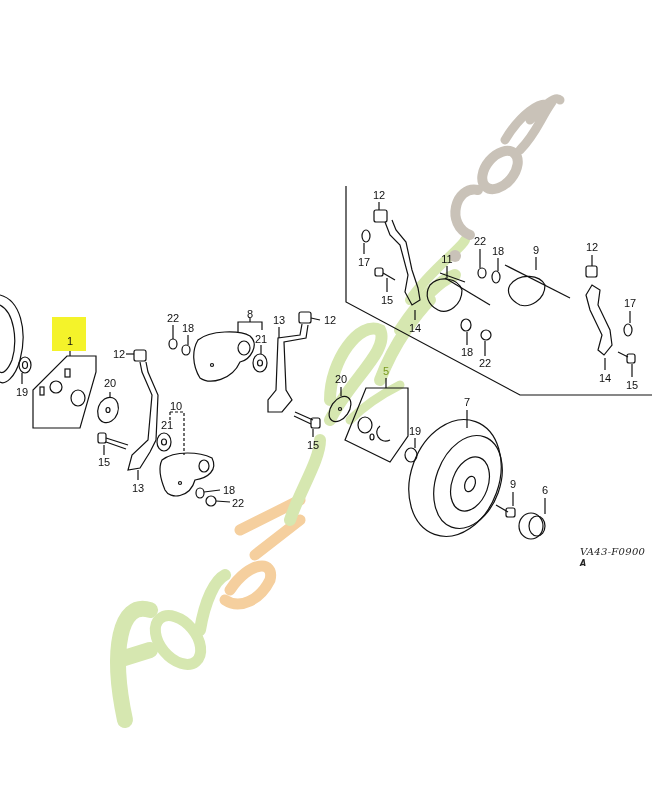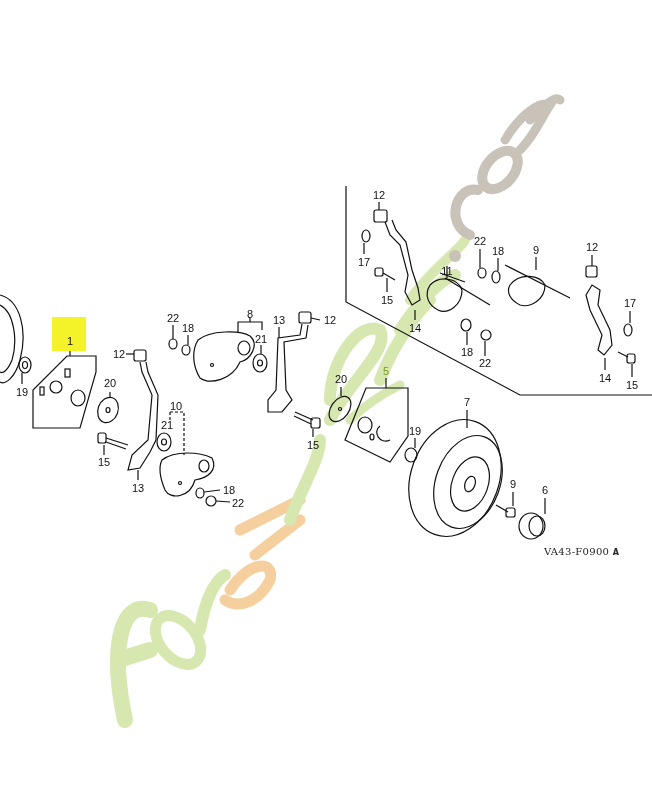--- a/index.html
+++ b/index.html
@@ -198,29 +198,29 @@
       <div class="lbl green" style="left: 386px; top: 371px;">5</div>
       <div class="lbl" style="left: 313px; top: 445px;">15</div>
       <div class="lbl" style="left: 415px; top: 431px;">19</div>
       <div class="lbl" style="left: 467px; top: 402px;">7</div>
       <div class="lbl" style="left: 513px; top: 484px;">9</div>
       <div class="lbl" style="left: 545px; top: 490px;">6</div>
       <div class="lbl" style="left: 379px; top: 195px;">12</div>
       <div class="lbl" style="left: 364px; top: 262px;">17</div>
       <div class="lbl" style="left: 387px; top: 300px;">15</div>
       <div class="lbl" style="left: 415px; top: 328px;">14</div>
-      <div class="lbl" style="left: 447px; top: 259px; margin-top: 12px;">11</div>
+      <div class="lbl" style="left: 447px; top: 259px;">11</div>
       <div class="lbl" style="left: 480px; top: 241px;">22</div>
       <div class="lbl" style="left: 498px; top: 251px;">18</div>
       <div class="lbl" style="left: 536px; top: 250px;">9</div>
       <div class="lbl" style="left: 467px; top: 352px;">18</div>
       <div class="lbl" style="left: 485px; top: 363px;">22</div>
       <div class="lbl" style="left: 592px; top: 247px;">12</div>
       <div class="lbl" style="left: 630px; top: 303px;">17</div>
       <div class="lbl" style="left: 605px; top: 378px;">14</div>
       <div class="lbl" style="left: 632px; top: 385px;">15</div>
     </div>
 
-  <div class="code" style="left:544px;top:546px;">
+  <div class="code" style="left:580px;top:546px;font-style:italic;">
     <span>VA43-F0900</span>
     <span style="font-family:'DejaVu Sans',sans-serif;font-weight:bold;font-size:8px;">A</span>
   </div>
 </div>
 
 </body></html>

